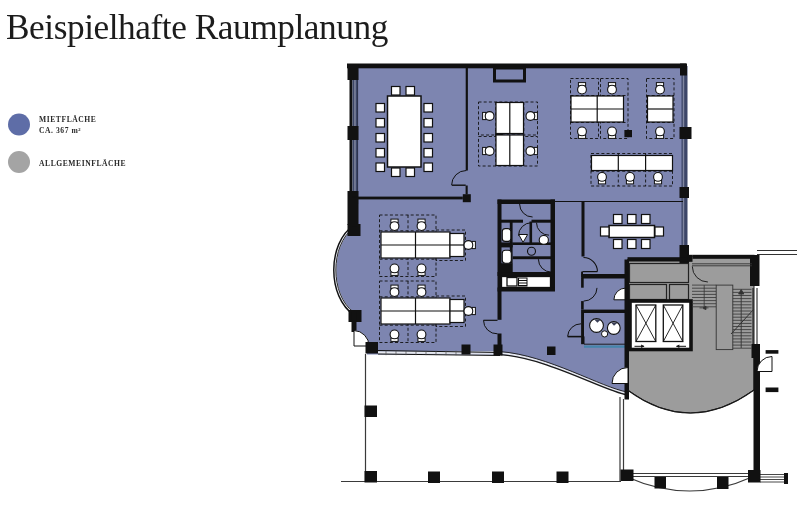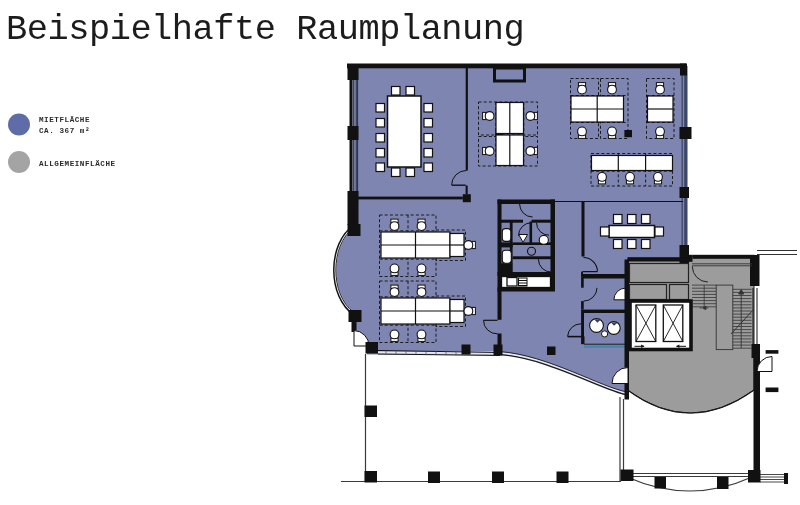--- a/index.html
+++ b/index.html
@@ -1,16 +1,16 @@
 <!DOCTYPE html>
 <html><head>
 <meta charset="utf-8">
 <style>
   html,body{margin:0;padding:0;background:#fff;}
-  .page{position:relative;width:800px;height:505px;font-family:Liberation Mono, monospace;overflow:hidden;}
+  .page{position:relative;width:800px;height:505px;font-family:Liberation Serif, serif;overflow:hidden;}
 </style>
 </head>
 <body>
 <div class="page">
 <svg width="800" height="505" viewBox="0 0 800 505" xmlns="http://www.w3.org/2000/svg">
 <defs>
 <g id="chN">
           <rect x="-3.6" y="-6.4" width="7.2" height="3.4" fill="#fff" stroke="#111" stroke-width="1"></rect>
           <circle cx="0" cy="0.6" r="4.4" fill="#fff" stroke="#111" stroke-width="1.1"></circle>
         </g>

